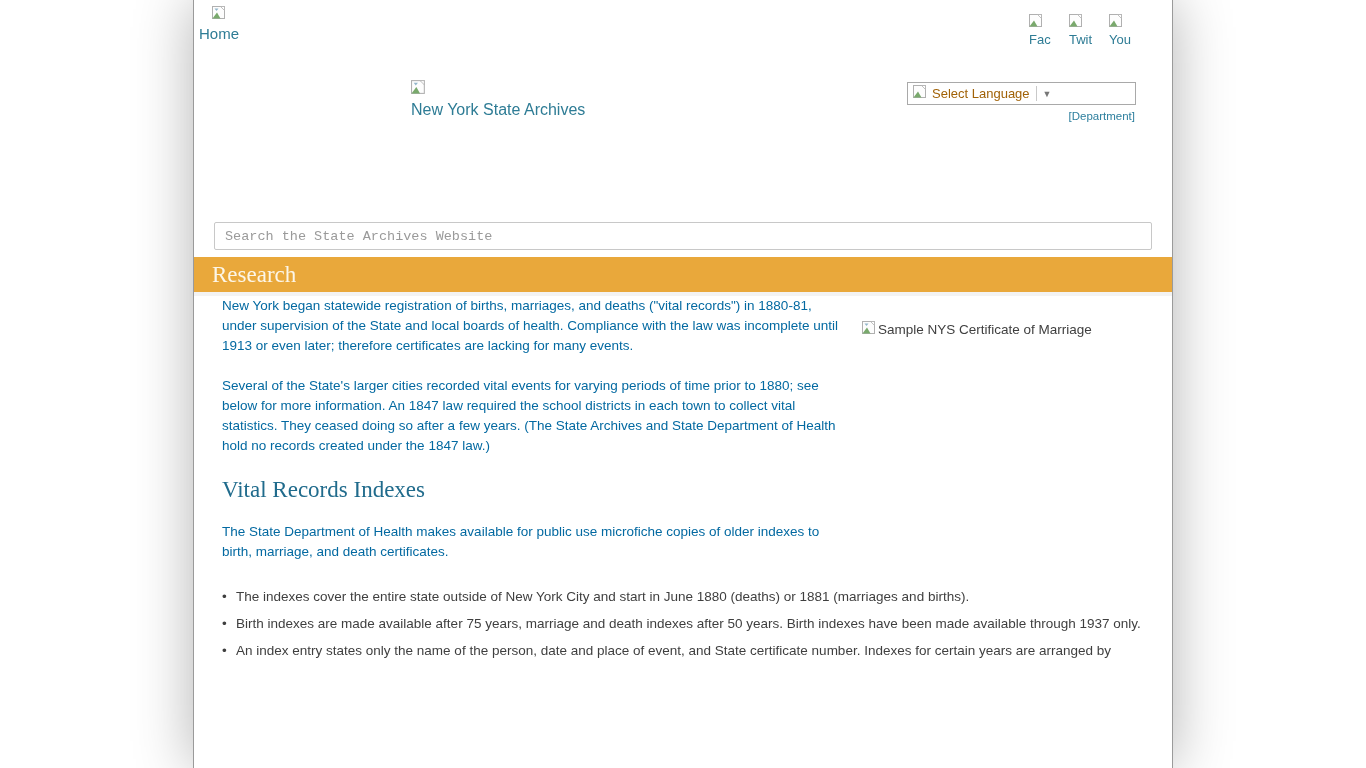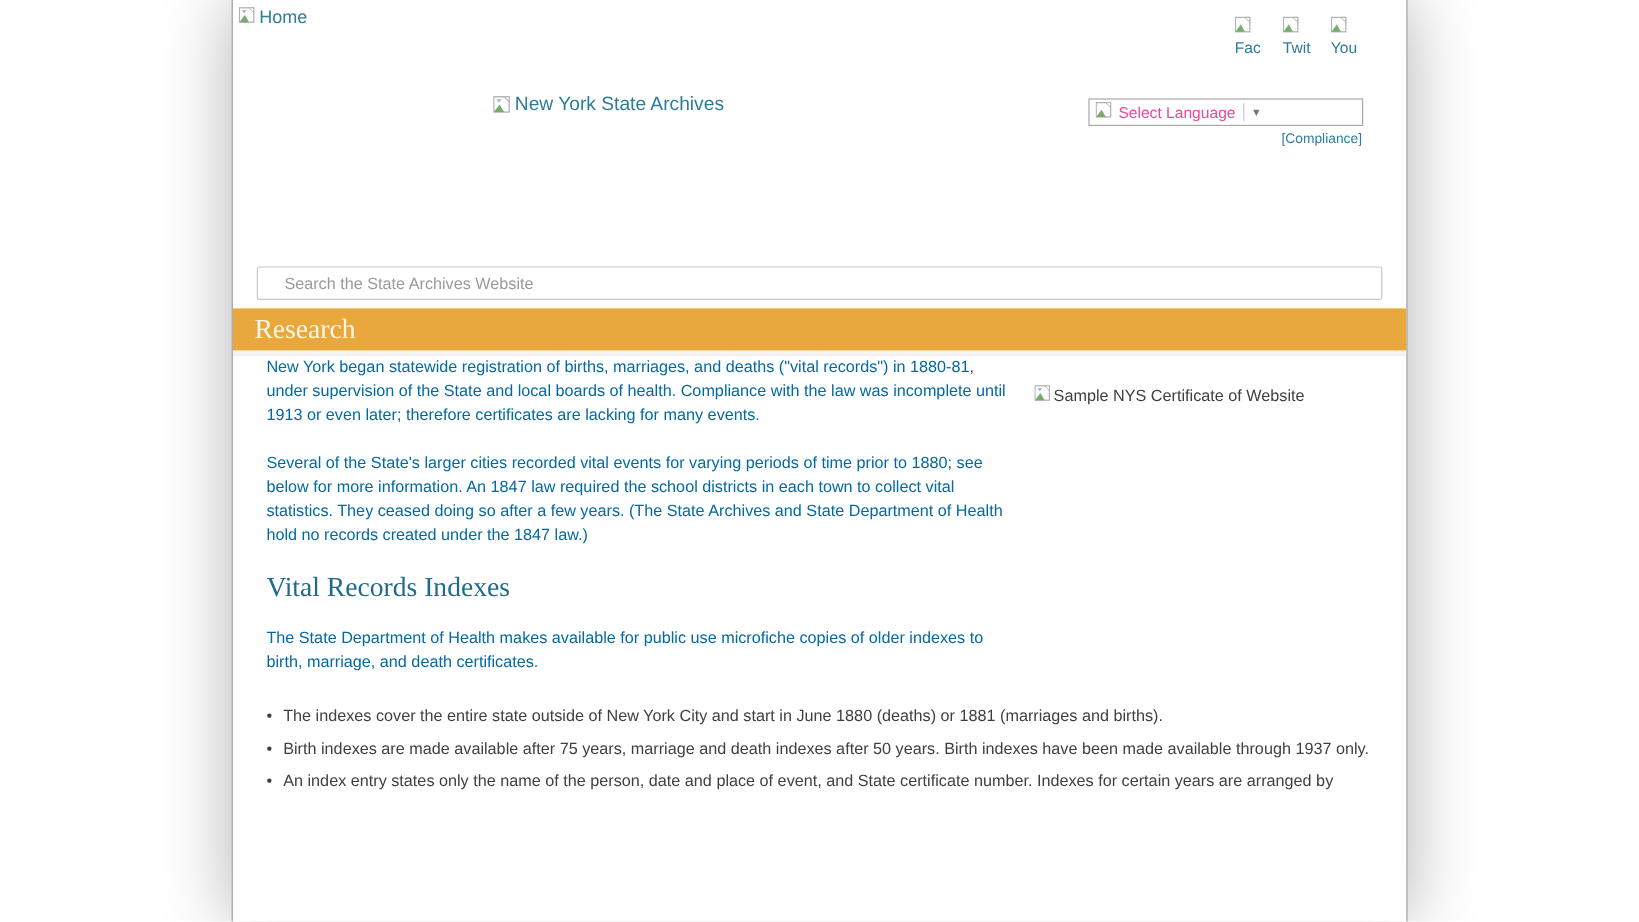--- a/index.html
+++ b/index.html
@@ -13,21 +13,21 @@
     border-left: 1px solid #9a9a9a;
     border-right: 1px solid #9a9a9a;
     box-shadow: 0 0 55px rgba(0,0,0,0.30);
     position: relative;
     overflow: hidden;
   }
 
   
   .header { position: relative; height: 216px; }
 
-  .alt-link { color: #2E7C95; text-decoration: none; cursor: pointer; }
+  .alt-link { color: #2E7C95; text-decoration: none; cursor: pointer; flex-direction: column; }
 
   .home-link {
     position: absolute; top: 5px; left: 5px;
     display: inline-flex; align-items: center; gap: 2px;
     font-size: 15px;
   }
 
   .social { position: absolute; top: 13px; right: 36px; display: flex; gap: 13px; }
   .social-item {
     width: 27px; height: 37px; overflow: hidden;
@@ -42,21 +42,21 @@
     font-size: 16px;
   }
 
   .translate-box {
     position: absolute; top: 82px; left: 713px;
     width: 229px; height: 23px;
     border: 1px solid #a9a9a9; background: #fff;
     display: flex; align-items: center;
     padding: 0 5px; cursor: pointer;
   }
-  .translate-label { font-size: 13px; color: #ec4899; margin: 0 6px 0 4px; }
+  .translate-label { font-size: 13px; color: #a16207; margin: 0 6px 0 4px; }
   .translate-divider { width: 1px; height: 15px; background: #c9c9c9; margin-right: 6px; }
   .translate-arrow { font-size: 9px; color: #777; }
 
   .disclaimer-link {
     position: absolute; top: 110px; right: 37px;
     font-size: 11.5px; color: #2D7F9E; text-decoration: none;
   }
 
   .nav {
     position: absolute; top: 134px; left: 24px; width: 845px;
@@ -67,22 +67,22 @@
     display: block; margin-right: 50px;
     font-size: 13px; font-weight: 600; letter-spacing: 0.3px;
     color: #19617F; text-decoration: none; white-space: nowrap;
   }
 
   
   .search-row { margin: 6px 20px 0 20px; }
   .search-input {
     width: 100%; height: 28px;
     border: 1px solid #c8c8c8; border-radius: 2px;
-    padding: 0 22px; font-size: 13.5px; color: #444;
-    font-family: Liberation Sans, sans-serif;
+    padding: 0 10px; font-size: 13.5px; color: #444;
+    font-family: Liberation Mono, monospace;
     outline: none; background: #fff;
   }
   .search-input::placeholder { color: #9a9a9a; }
 
   
   .banner {
     margin-top: 7px; height: 39px;
     background: #E9A83B;
     border-bottom: 4px solid #f3f3f3;
     line-height: 36px; padding-left: 18px;
@@ -196,21 +196,21 @@
             <rect x="0.5" y="1.5" width="12" height="12" fill="#fdfdfd" stroke="#b0b0b0"></rect>
             <path d="M0.5 13.5 L5 7.5 L8.5 13.5 Z" fill="#79a96c"></path>
             <path d="M12.5 1.5 L12.5 5.5 L8.5 1.5 Z" fill="#ffffff" stroke="#b0b0b0" stroke-width="0.8"></path>
           </svg>
       </span>
       <span class="translate-label">Select Language</span>
       <span class="translate-divider"></span>
       <span class="translate-arrow">▼</span>
     </div>
 
-    <a class="disclaimer-link">[Compliance]</a>
+    <a class="disclaimer-link">[Department]</a>
 
   </div>
 
   <div class="search-row">
     <input class="search-input" type="text" placeholder="Search the State Archives Website" style="">
   </div>
 
   <div class="banner">
     <span>Research</span>
   </div>
@@ -221,21 +221,21 @@
     <div class="float-img">
       <span class="alt-wrap">
         <span class="bimg">
           <svg width="15" height="15" viewBox="0 0 15 15">
               <rect x="0.5" y="1.5" width="12" height="12" fill="#fdfdfd" stroke="#b0b0b0"></rect>
               <path d="M0.5 13.5 L5 7.5 L8.5 13.5 Z" fill="#79a96c"></path>
               <path d="M2.5 3.5 L6.5 3.5 L4.5 6 Z" fill="#93b6ca"></path>
               <path d="M12.5 1.5 L12.5 5.5 L8.5 1.5 Z" fill="#ffffff" stroke="#b0b0b0" stroke-width="0.8"></path>
             </svg>
         </span>
-        <span>Sample NYS Certificate of Website</span>
+        <span>Sample NYS Certificate of Marriage</span>
       </span>
     </div>
 
     <p>New York began statewide registration of births, marriages, and deaths ("vital records") in 1880-81, under supervision of the State and local boards of health. Compliance with the law was incomplete until 1913 or even later; therefore certificates are lacking for many events.</p>
     <p>Several of the State's larger cities recorded vital events for varying periods of time prior to 1880; see below for more information. An 1847 law required the school districts in each town to collect vital statistics. They ceased doing so after a few years. (The State Archives and State Department of Health hold no records created under the 1847 law.)</p>
 
     <h2 class="page-h2">Vital Records Indexes</h2>
 
     <p>The State Department of Health makes available for public use microfiche copies of older indexes to birth, marriage, and death certificates.</p>
 

